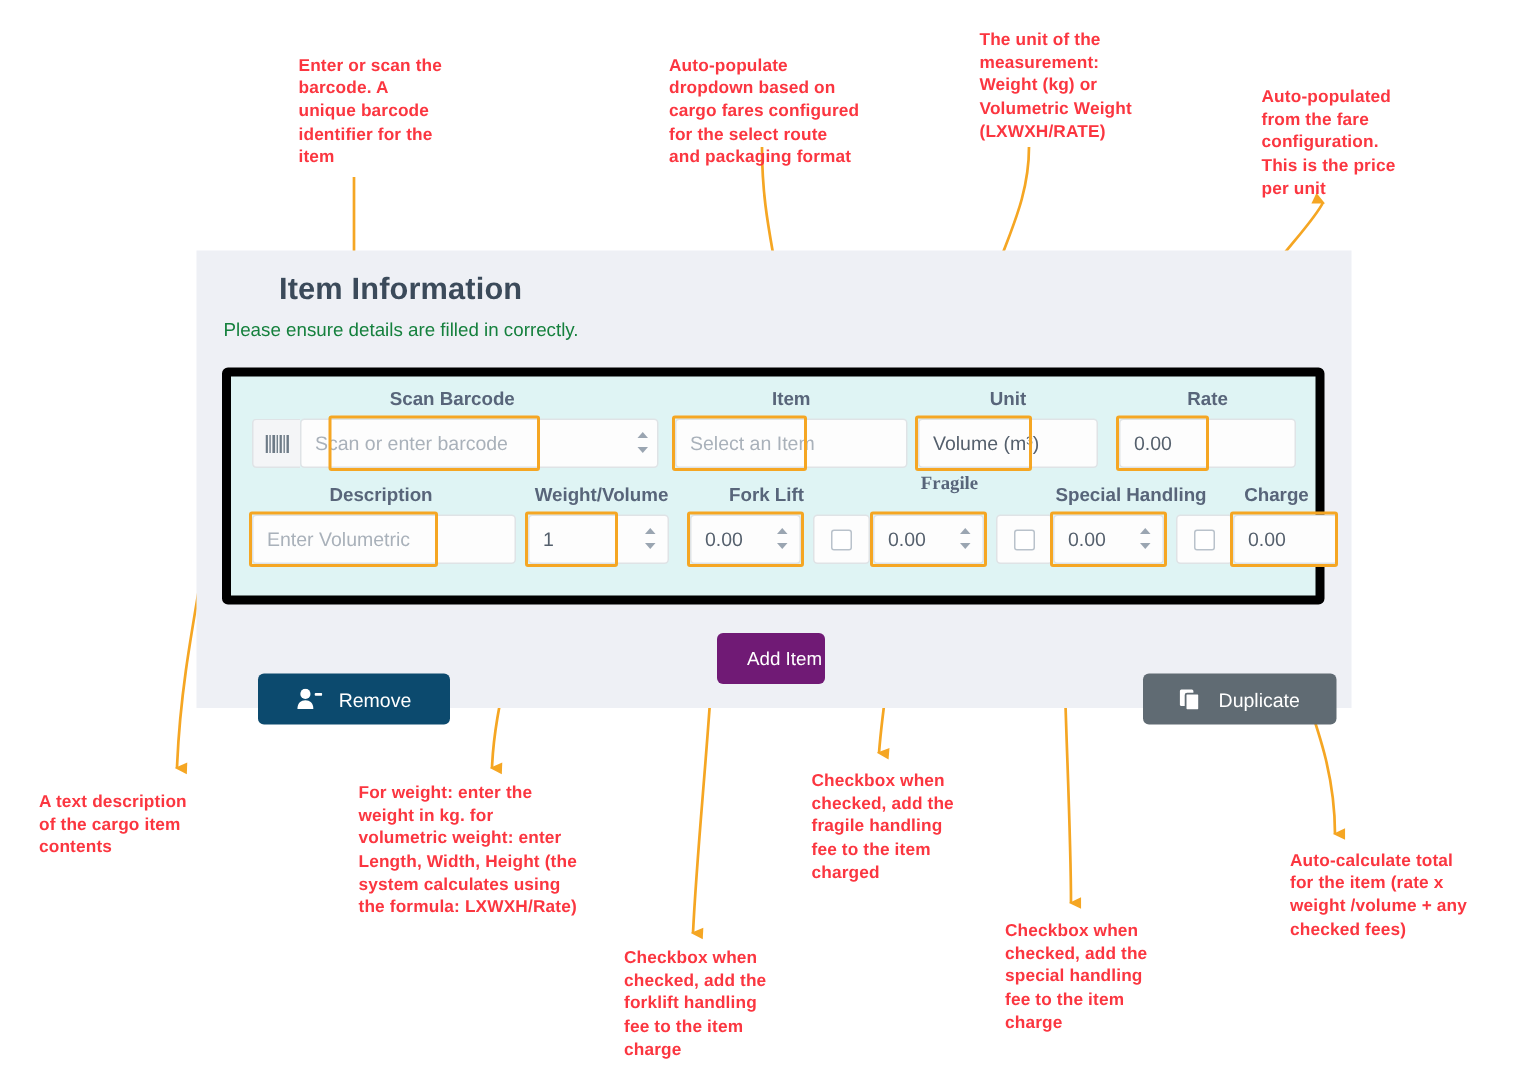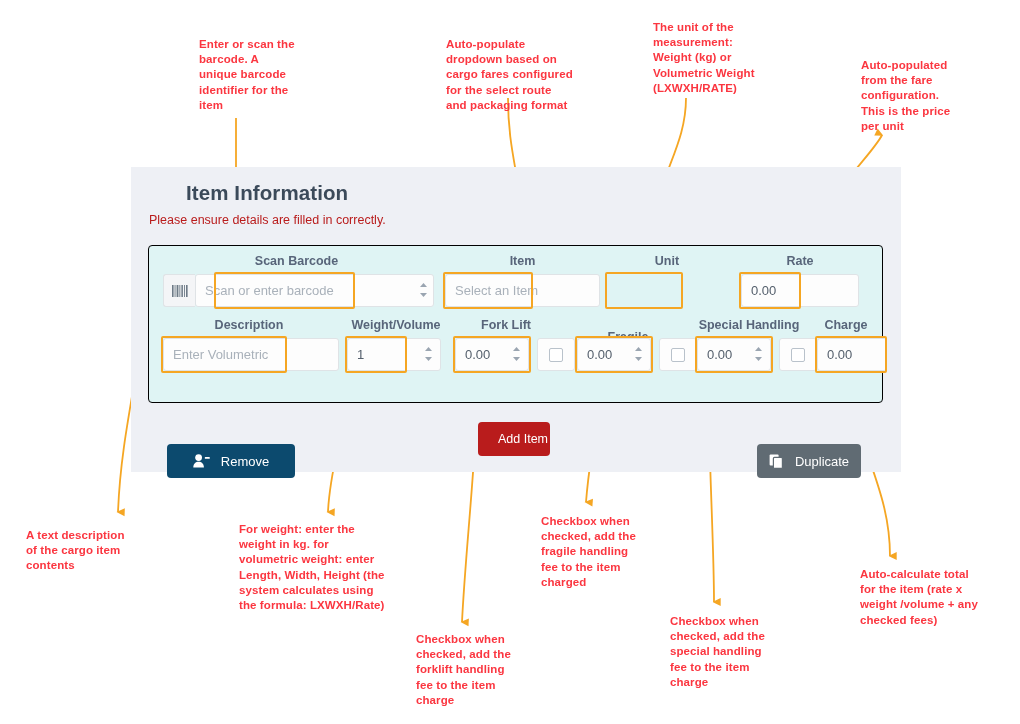--- a/index.html
+++ b/index.html
@@ -34,30 +34,30 @@
     background: #eef0f5;
   }
   .panel-title {
     position: absolute; left: 18px; top: 14px;
     font-size: 20.5px; font-weight: 700; color: #3b4a5a;
     letter-spacing: .1px;
     margin-left: 37px;
   }
   .panel-sub {
     position: absolute; left: 18px; top: 46px;
-    font-size: 12.5px; color: #b91c1c;
+    font-size: 12.5px; color: #15803d;
   }
 
   
   .card {
     position: absolute;
     left: 17px; top: 78px;
     width: 735px; height: 158px;
     background: #dff4f4;
-    border: 1px solid #000000;
+    border: 6px solid #000000;
     border-radius: 4px;
   }
 
   .field-label {
     position: absolute;
     font-size: 12.5px; font-weight: 700; color: #58657a;
     text-align: center;
   }
   .inp {
     position: absolute;
@@ -122,22 +122,22 @@
   .btn {
     position: absolute;
     display: flex; align-items: center; justify-content: center;
     border-radius: 4px;
     font-size: 13px;
     color: #ffffff;
     cursor: pointer;
     font-family: "Liberation Sans", sans-serif;
   }
   .btn-remove { left: 18px; top: 198px; width: 128px; height: 34px; background: #0c4a6e; gap: 11px; }
-  .btn-dup    { left: 608px; top: 198px; width: 104px; height: 34px; background: #606b73; gap: 11px; }
-  .btn-add    { left: 347px; top: 255px; width: 72px;  height: 34px; background: #b91c1c; font-size: 12.5px; padding-left: 18px;}
+  .btn-dup    { left: 608px; top: 198px; width: 129px; height: 34px; background: #606b73; gap: 11px; }
+  .btn-add    { left: 347px; top: 255px; width: 72px;  height: 34px; background: #701a75; font-size: 12.5px; padding-left: 18px;}
   .btn svg { display: block; }
 </style>
 </head>
 <body>
 
 <div id="root">
 
   <svg id="arrows" viewBox="0 0 1020 724" xmlns="http://www.w3.org/2000/svg">
     <defs>
       <marker id="ah" markerWidth="9" markerHeight="9" refX="4.5" refY="7.5" orient="auto" markerUnits="userSpaceOnUse">
@@ -185,21 +185,21 @@
 cargo fares configured
 for the select route
 and packaging format</div>
 
   <div class="note" style="left:653px; top:20px; width:125px;">The unit of the
 measurement:
 Weight (kg) or
 Volumetric Weight
 (LXWXH/RATE)</div>
 
-  <div class="note" style="left:841px; top:58px; width:115px;margin-left:20px;">Auto-populated
+  <div class="note" style="left:841px; top:58px; width:115px;">Auto-populated
 from the fare
 configuration.
 This is the price
 per unit</div>
 
   <div class="note" style="left:26px; top:528px; width:120px;">A text description
 of the cargo item
 contents</div>
 
   <div class="note" style="left:239px; top:522px; width:150px;">For weight: enter the
@@ -263,29 +263,30 @@
         <svg width="11" height="16" viewBox="0 0 11 16">
           <path d="M5.5 1 L9 5 L2 5 Z" fill="#9aa5b1"></path>
           <path d="M5.5 15 L2 11 L9 11 Z" fill="#9aa5b1"></path>
         </svg>
       </div>
       <div class="hl" style="left:65px; top:26px; width:141px; height:37px;"></div>
 
       <div class="inp ph" style="left:296px; top:28px; width:155px;">Select an Item</div>
       <div class="hl" style="left:294px; top:26px; width:90px; height:37px;"></div>
 
+      <div class="inp" style="left:458px; top:28px; width:120px;">Volume (m³)</div>
       <div class="hl" style="left:456px; top:26px; width:78px; height:37px;"></div>
 
       <div class="inp" style="left:592px; top:28px; width:118px;">0.00</div>
       <div class="hl" style="left:590px; top:26px; width:62px; height:37px;"></div>
 
       <div class="field-label" style="left:14px; top:72px; width:172px;">Description</div>
       <div class="field-label" style="left:190px; top:72px; width:114px;">Weight/Volume</div>
       <div class="field-label" style="left:306px; top:72px; width:102px;">Fork Lift</div>
-      <div class="field-label" style="left:428px; top:84px; width:102px;">Fragile</div>
+      <div class="field-label" style="left:428px; top:64px; width:102px;font-family:Liberation Serif, serif;">Fragile</div>
       <div class="field-label" style="left:538px; top:72px; width:124px;">Special Handling</div>
       <div class="field-label" style="left:662px; top:72px; width:70px;">Charge</div>
 
       <div class="inp ph" style="left:14px; top:92px; width:176px;">Enter Volumetric</div>
       <div class="hl" style="left:12px; top:90px; width:126px; height:37px;"></div>
 
       <div class="inp" style="left:198px; top:92px; width:94px;">1</div>
       <div class="spin" style="left:272px; top:97px;">
         <svg width="11" height="16" viewBox="0 0 11 16">
           <path d="M5.5 1 L9 5 L2 5 Z" fill="#9aa5b1"></path>

